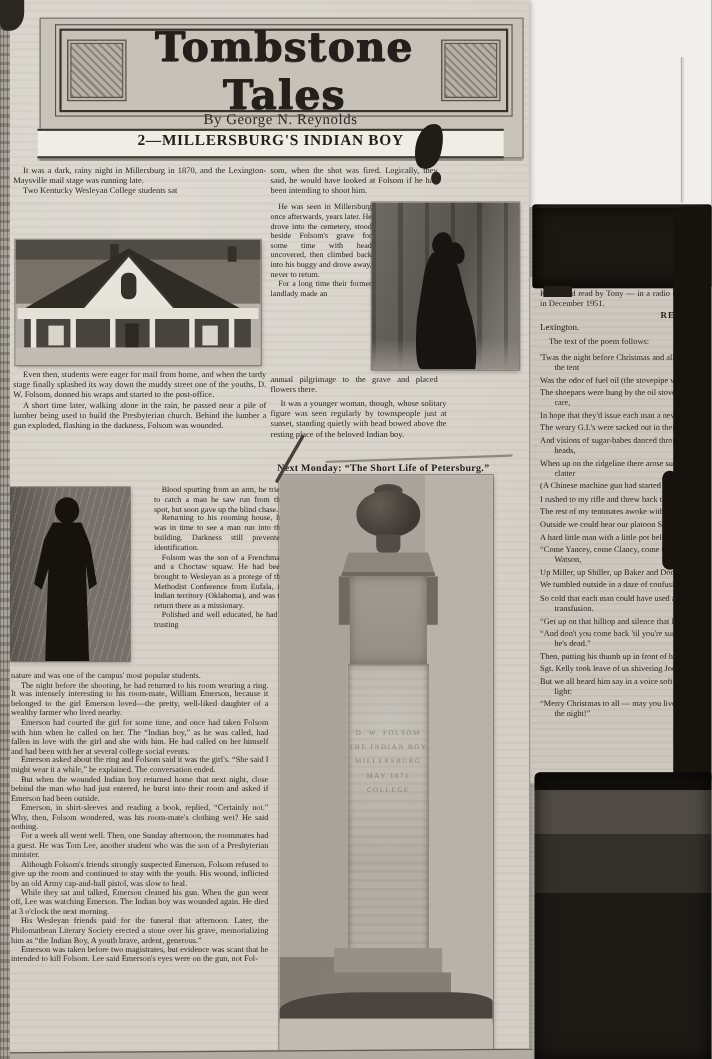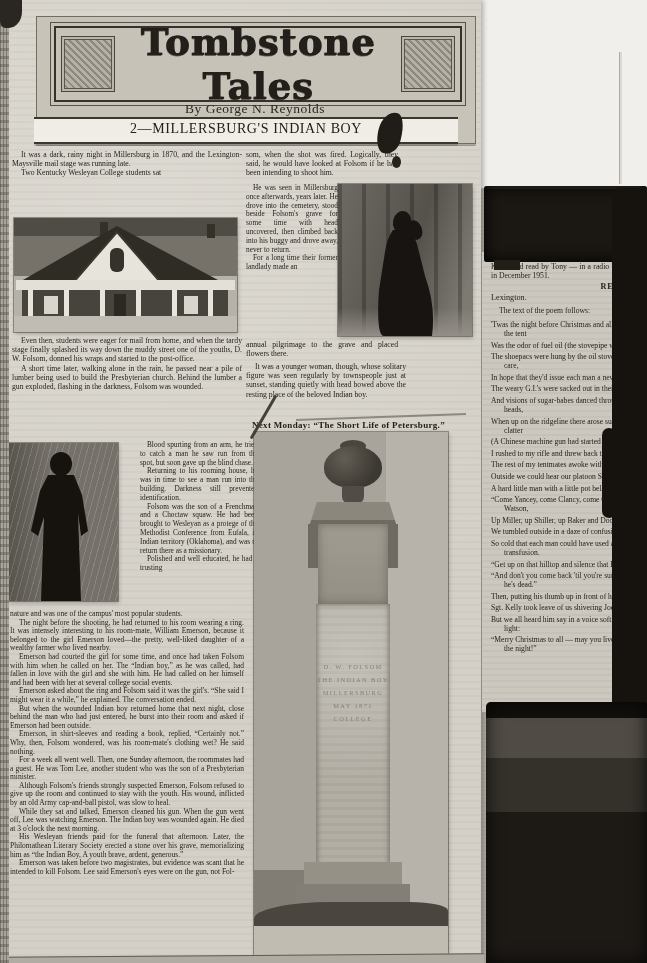--- a/index.html
+++ b/index.html
@@ -43,21 +43,21 @@
   .ornament{width:54px;height:56px;margin:0 5px;border:1px solid #4a463e;box-sizing:border-box;
     background:repeating-linear-gradient(45deg,#8d887c 0 2px,#b5b1a6 2px 5px),
                repeating-linear-gradient(-45deg,rgba(60,56,48,.5) 0 1px,transparent 1px 4px);
     box-shadow:inset 0 0 0 2px #b9b5aa, inset 0 0 0 3px #5a564e;}
   .masthead-title{flex:1;text-align:center;font-family:"DejaVu Serif",serif;font-weight:bold;
     font-size:37px;letter-spacing:1px;word-spacing:26px;color:#23201b;
     text-shadow:1px 0 0 #23201b, 0 1px 0 rgba(35,32,27,.6);}
   .byline{left:36px;top:101px;width:438px;text-align:center;font-size:13.5px;color:#2b2823;
     letter-spacing:.5px;z-index:3;}
   .banner{left:34px;top:117px;width:424px;height:23px;background:#efede5;border-top:2px solid #3a372f;
-    border-bottom:2px solid #3a372f;text-align:center;font-weight:normal;font-size:14px;line-height:20px;
+    border-bottom:2px solid #3a372f;text-align:center;font-weight:bold;font-size:14px;line-height:20px;
     letter-spacing:.6px;color:#23201b;z-index:4;box-shadow:0 2px 0 rgba(0,0,0,.15);}
   .band-rule{left:36px;top:145px;width:438px;height:0;border-top:1px solid #9a968c;z-index:2;}
 
   
   .col{z-index:2;}
   .p{margin:0;font-size:7.7px;line-height:9.2px;text-align:justify;text-indent:9px;color:#26231f;}
   .p.noind{text-indent:0;}
   .narrow .p{font-size:7.3px;line-height:8.8px;text-indent:7px;}
   .tight .p{font-size:7.5px;line-height:8.6px;}
   .teaser{margin:0;font-size:9px;font-weight:bold;letter-spacing:.3px;color:#23201b;}

